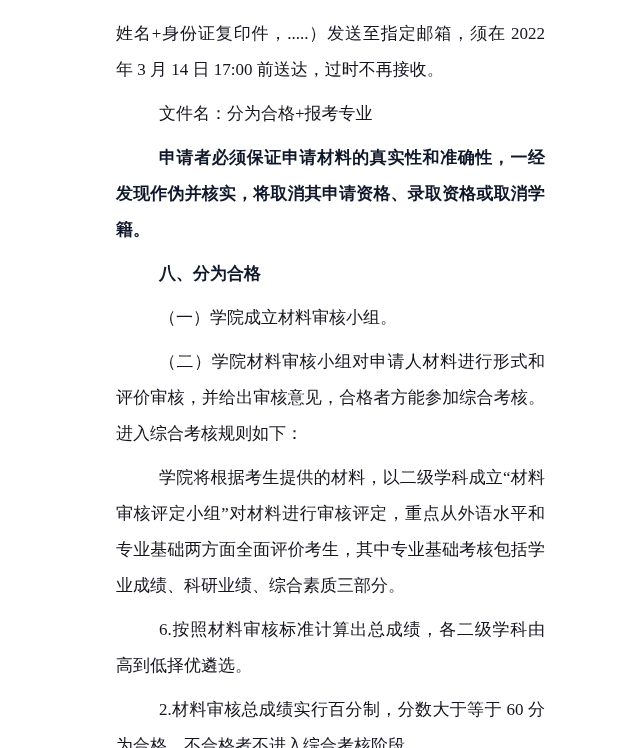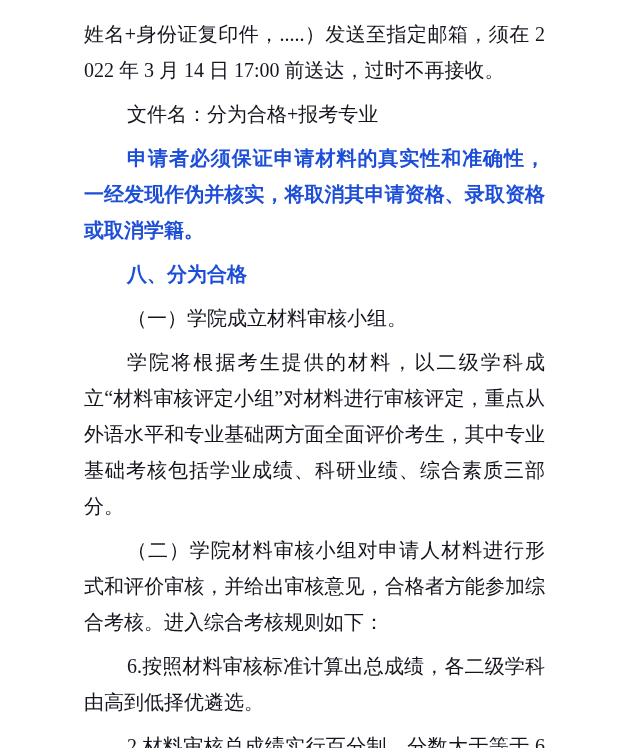--- a/index.html
+++ b/index.html
@@ -6,55 +6,55 @@
     margin: 0;
     padding: 0;
     background: #ffffff;
   }
   .page {
     position: relative;
     box-sizing: border-box;
     width: 634px;
     height: 748px;
     background: #ffffff;
-    padding: 16px 89px 10px 84px;
+    padding: 16px 89px 10px 116px;
     font-family: "Liberation Serif", "DejaVu Serif", serif;
-    font-size: 20px;
+    font-size: 17px;
     color: #15151f;
     text-align: justify;
     overflow: hidden;
   }
   .para {
     margin: 0 0 8px 0;
     line-height: 36px;
     word-break: break-all;
   }
   .indent {
     text-indent: 43px;
   }
   .bold {
     font-weight: bold;
-    color: #1d4ed8;
+    color: #0f172a;
   }
 </style>
 </head>
 <body>
 
 <div class="page">
   <p class="para">姓名+身份证复印件，.....）发送至指定邮箱，须在 2022 年 3 月 14 日 17:00 前送达，过时不再接收。</p>
 
   <p class="para indent">文件名：分为合格+报考专业</p>
 
 
   <p class="para indent bold">申请者必须保证申请材料的真实性和准确性，一经发现作伪并核实，将取消其申请资格、录取资格或取消学籍。</p>
 
   <p class="para indent bold">八、分为合格</p>
 
   <p class="para indent">（一）学院成立材料审核小组。</p>
 
+  <p class="para indent">（二）学院材料审核小组对申请人材料进行形式和评价审核，并给出审核意见，合格者方能参加综合考核。进入综合考核规则如下：</p>
+
   <p class="para indent">学院将根据考生提供的材料，以二级学科成立“材料审核评定小组”对材料进行审核评定，重点从外语水平和专业基础两方面全面评价考生，其中专业基础考核包括学业成绩、科研业绩、综合素质三部分。</p>
-
-  <p class="para indent">（二）学院材料审核小组对申请人材料进行形式和评价审核，并给出审核意见，合格者方能参加综合考核。进入综合考核规则如下：</p>
 
   <p class="para indent">6.按照材料审核标准计算出总成绩，各二级学科由高到低择优遴选。</p>
 
   <p class="para indent">2.材料审核总成绩实行百分制，分数大于等于 60 分为合格，不合格者不进入综合考核阶段。</p>
 </div>
 
 </body></html>

